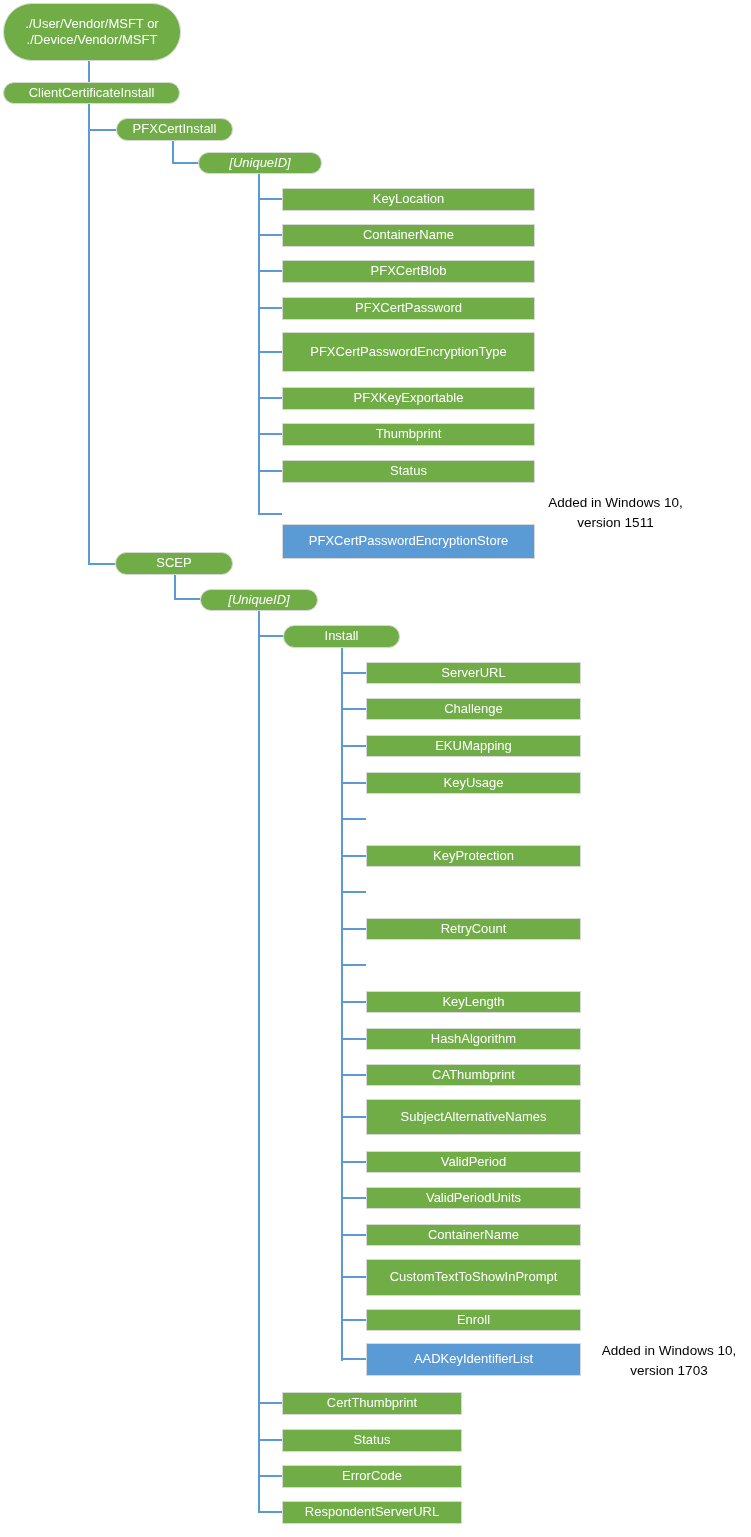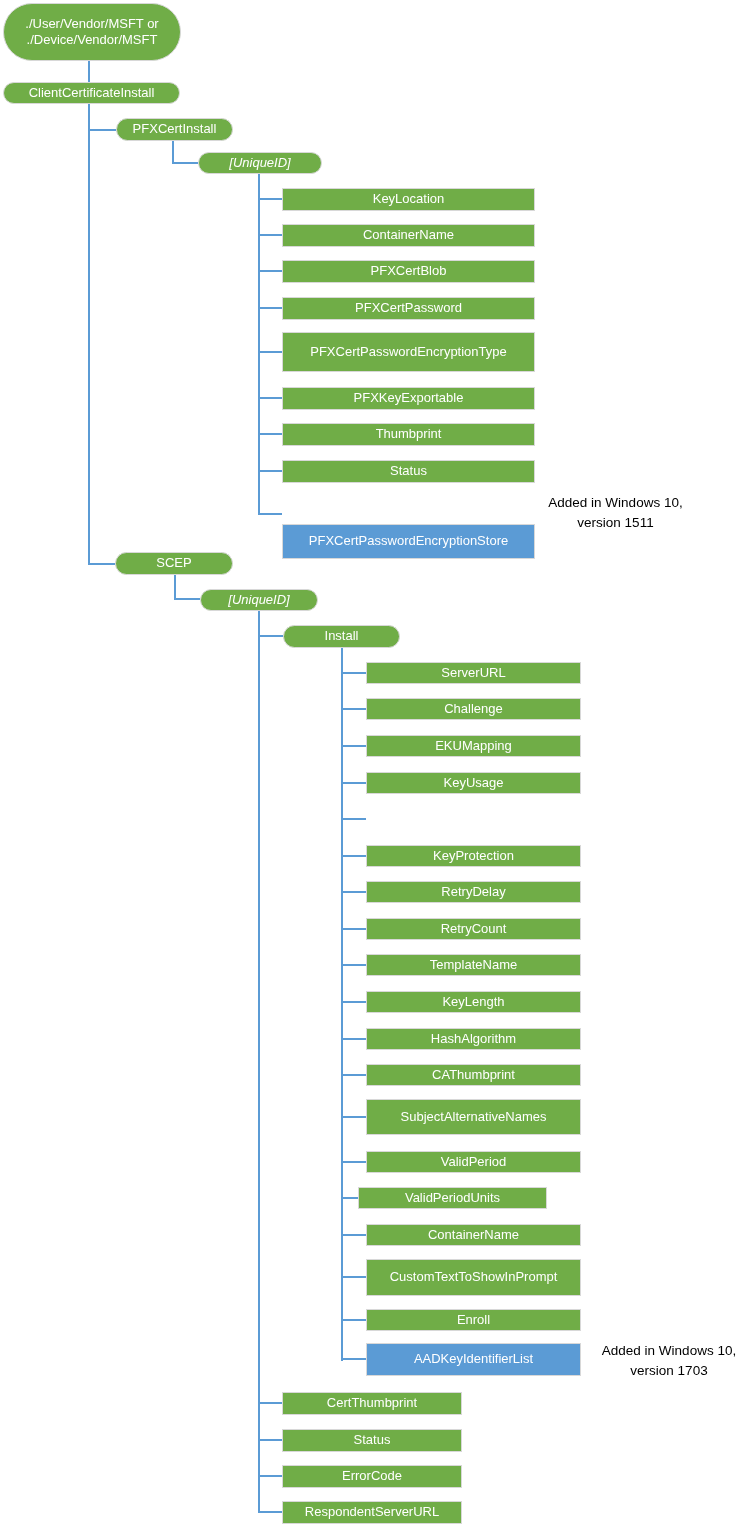--- a/index.html
+++ b/index.html
@@ -98,29 +98,27 @@
 
   <div class="box pill" style="left:115px;top:552px;width:118px;height:23px;">SCEP</div>
   <div class="box pill italic" style="left:200px;top:589px;width:118px;height:22px;">[UniqueID]</div>
   <div class="box pill" style="left:283px;top:625px;width:117px;height:23px;">Install</div>
 
   <div class="box" style="left:366px;top:662px;width:215px;height:22px;">ServerURL</div>
   <div class="box" style="left:366px;top:698px;width:215px;height:22px;">Challenge</div>
   <div class="box" style="left:366px;top:735px;width:215px;height:22px;">EKUMapping</div>
   <div class="box" style="left:366px;top:772px;width:215px;height:22px;">KeyUsage</div>
   <div class="box" style="left:366px;top:845px;width:215px;height:22px;">KeyProtection</div>
-  <div class="box" style="left:366px;top:881px;width:215px;height:22px;">RetryDelay</div>
   <div class="box" style="left:366px;top:918px;width:215px;height:22px;">RetryCount</div>
-  <div class="box" style="left:366px;top:954px;width:215px;height:22px;">TemplateName</div>
   <div class="box" style="left:366px;top:991px;width:215px;height:22px;">KeyLength</div>
   <div class="box" style="left:366px;top:1028px;width:215px;height:22px;">HashAlgorithm</div>
   <div class="box" style="left:366px;top:1064px;width:215px;height:22px;">CAThumbprint</div>
   <div class="box" style="left:366px;top:1099px;width:215px;height:36px;">SubjectAlternativeNames</div>
   <div class="box" style="left:366px;top:1151px;width:215px;height:22px;">ValidPeriod</div>
-  <div class="box" style="left:358px;top:1187px;width:189px;height:22px;">ValidPeriodUnits</div>
+  <div class="box" style="left:366px;top:1187px;width:215px;height:22px;">ValidPeriodUnits</div>
   <div class="box" style="left:366px;top:1224px;width:215px;height:22px;">ContainerName</div>
   <div class="box" style="left:366px;top:1259px;width:215px;height:37px;">CustomTextToShowInPrompt</div>
   <div class="box" style="left:366px;top:1309px;width:215px;height:22px;">Enroll</div>
   <div class="box blue" style="left:366px;top:1343px;width:215px;height:33px;">AADKeyIdentifierList</div>
 
   <div class="note" style="left:588px;top:1341px;width:162px;">
     <div>Added in Windows 10,</div>
     <div>version 1703</div>
   </div>
 

